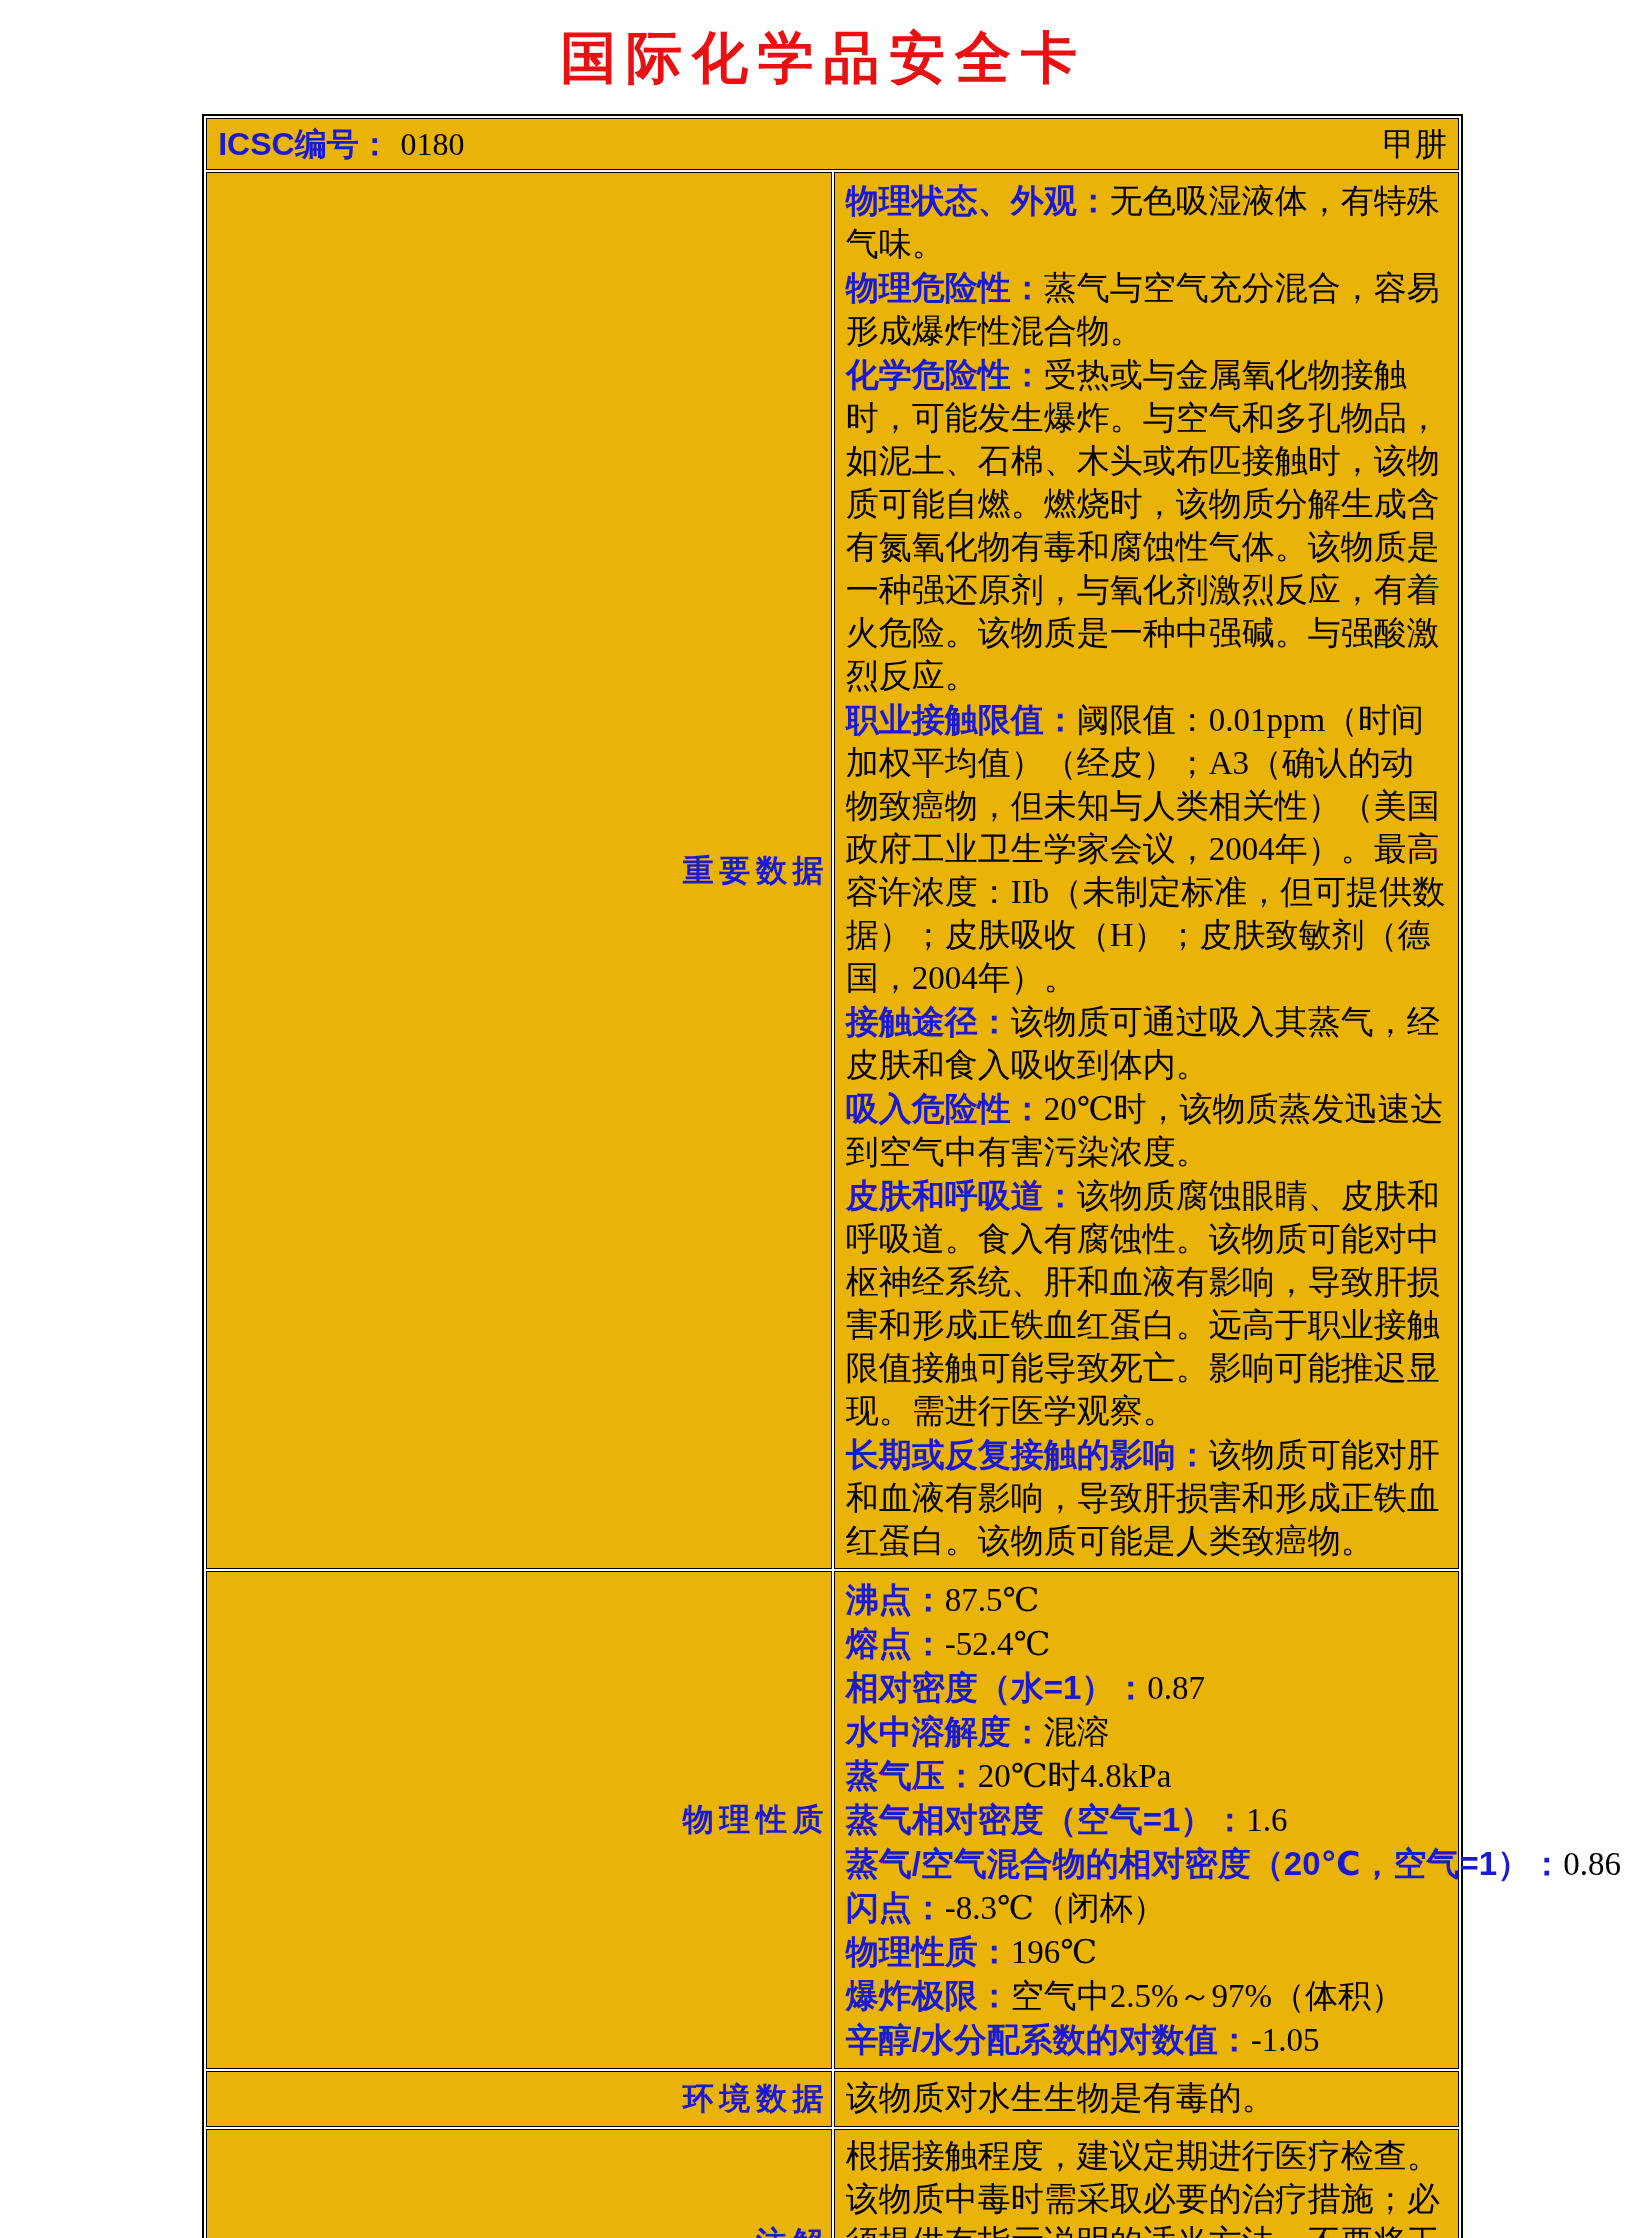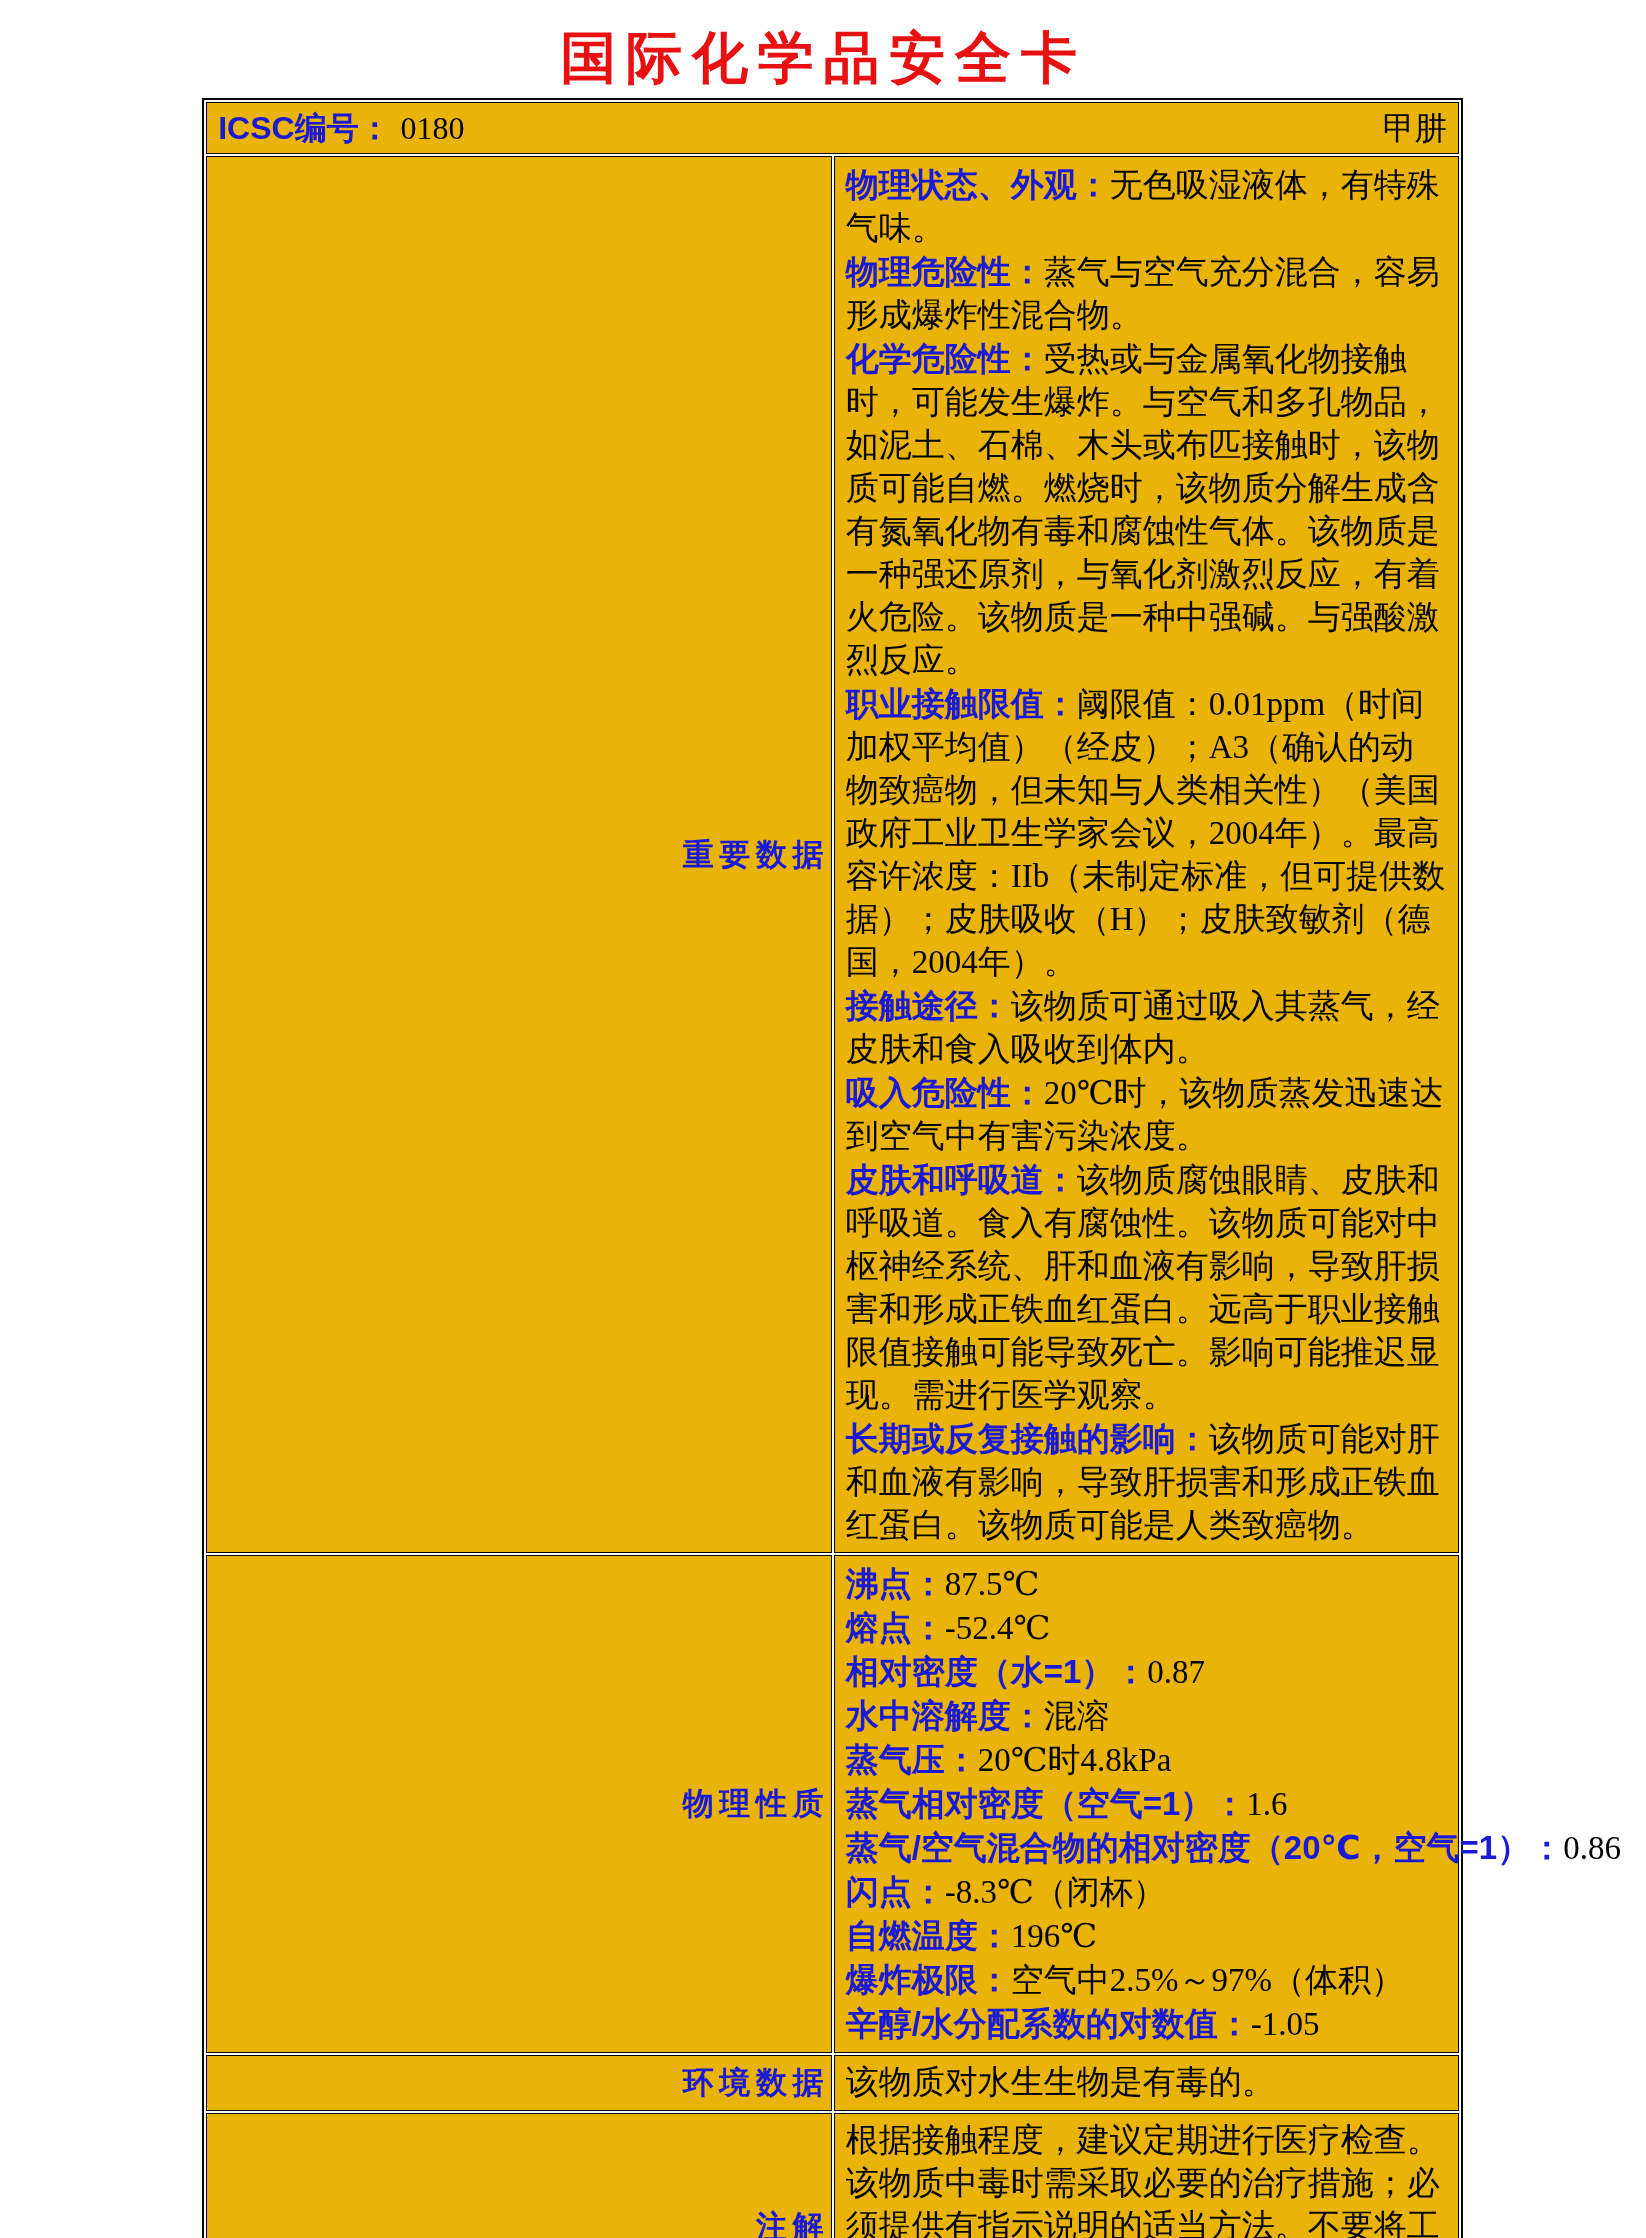--- a/index.html
+++ b/index.html
@@ -1,21 +1,21 @@
 <!DOCTYPE html>
 <html style="font-size:11.2px"><head>
 <meta charset="utf-8">
 <style>
   html,body{margin:0;padding:0;background:#fff;}
   body{
     width:1647px;height:2239px;position:relative;color:#000;
     font-family:"Liberation Serif","DejaVu Serif",serif;
   }
   .page-title{
-    text-align:center;margin:21px 0 1px 0;
+    text-align:center;margin:21px 0 17px 0;
     font-size:56px;font-weight:bold;letter-spacing:9.8px;
     color:#e81010;font-family:Liberation Serif, serif;
   }
   table.card{
     margin-left:202px;width:1261px;table-layout:fixed;
     border:2.1px solid #000;border-collapse:separate;border-spacing:2.8px;
     background:#fff;
   }
   td{border:1.4px solid #000;vertical-align:middle;background:#eab308;}
   td.lbl{
@@ -73,21 +73,21 @@
     <td class="lbl">物理性质</td>
     <td class="content">
       <div class="pline"><span class="k">沸点：</span><span>87.5℃</span></div>
       <div class="pline"><span class="k">熔点：</span><span>-52.4℃</span></div>
       <div class="pline"><span class="k">相对密度（水=1）：</span><span>0.87</span></div>
       <div class="pline"><span class="k">水中溶解度：</span><span>混溶</span></div>
       <div class="pline"><span class="k">蒸气压：</span><span>20℃时4.8kPa</span></div>
       <div class="pline"><span class="k">蒸气相对密度（空气=1）：</span><span>1.6</span></div>
       <div class="pline"><span class="k">蒸气/空气混合物的相对密度（20℃，空气=1）：</span><span>0.86</span></div>
       <div class="pline"><span class="k">闪点：</span><span>-8.3℃（闭杯）</span></div>
-      <div class="pline"><span class="k">自燃温度：</span><span>196℃</span></div>
+      <div class="pline"><span class="k">物理性质：</span><span>196℃</span></div>
       <div class="pline"><span class="k">爆炸极限：</span><span>空气中2.5%～97%（体积）</span></div>
       <div class="pline"><span class="k">辛醇/水分配系数的对数值：</span><span>-1.05</span></div>
     </td>
   </tr>
 
   <tr>
     <td class="lbl">环境数据</td>
     <td class="content">该物质对水生生物是有毒的。</td>
   </tr>
 

